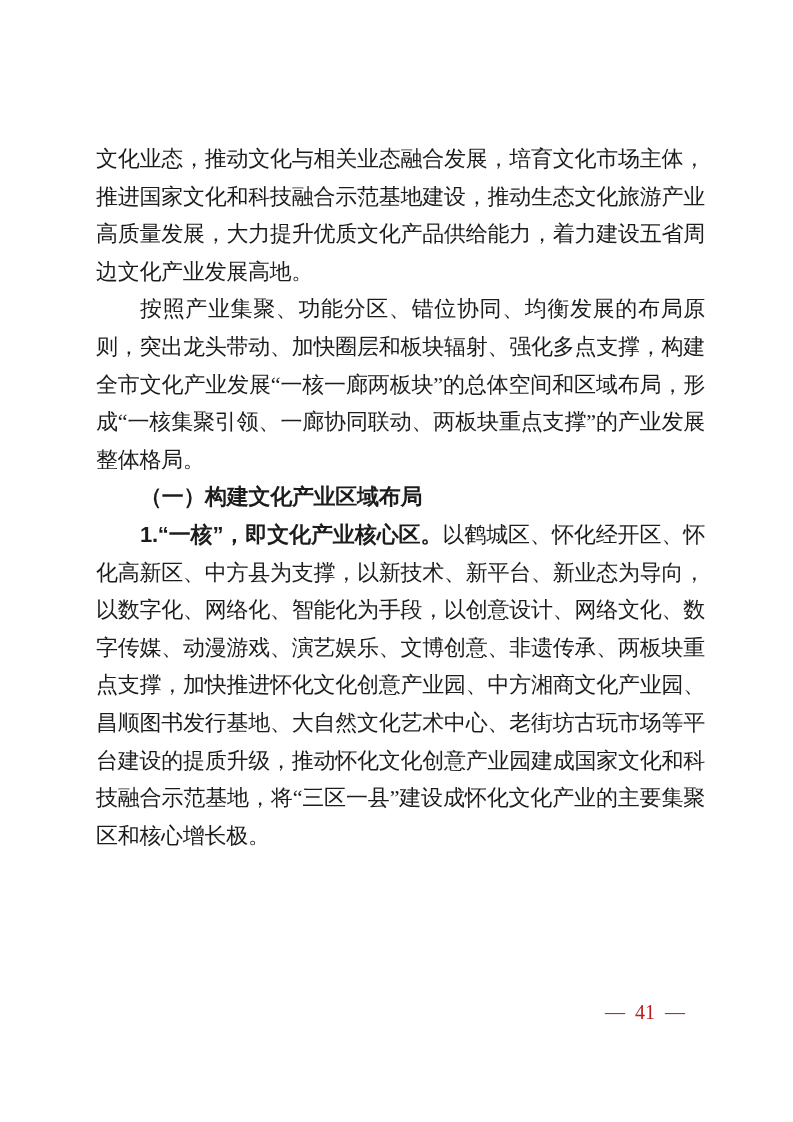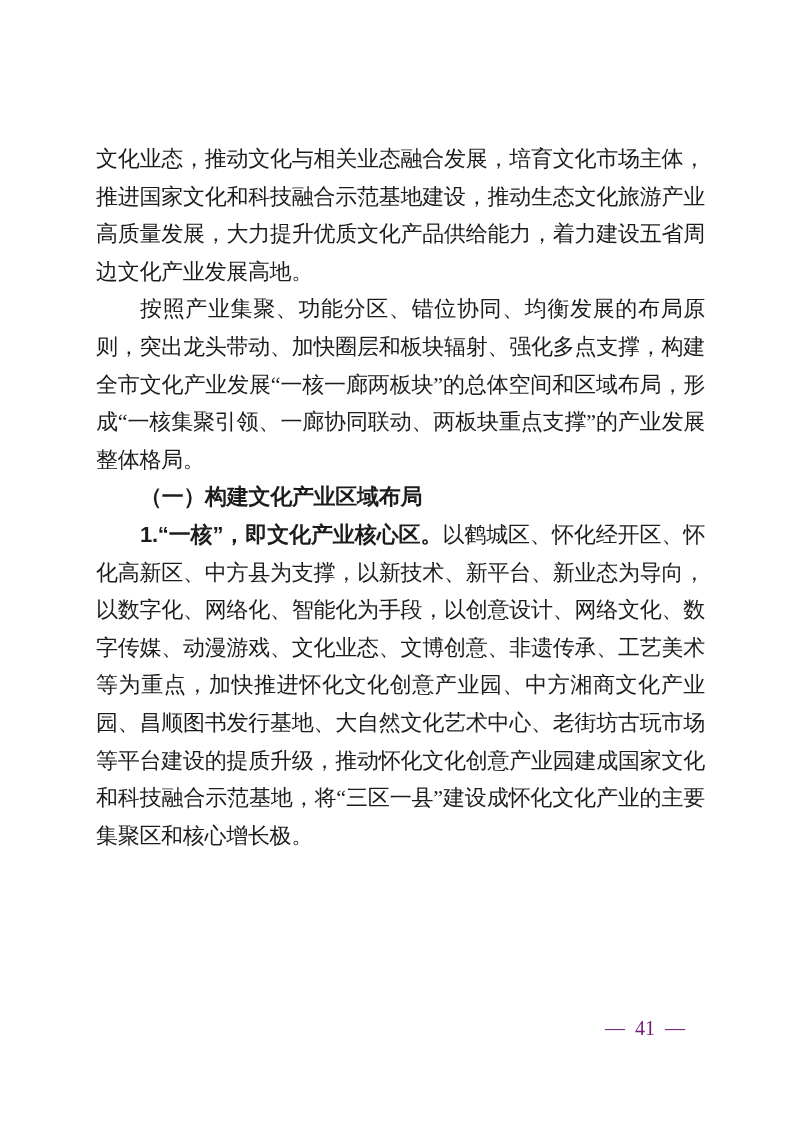--- a/index.html
+++ b/index.html
@@ -41,36 +41,35 @@
   .heading {
     font-family: "Liberation Sans", "DejaVu Sans", sans-serif;
     font-weight: bold;
   }
   .footer {
     position: absolute;
     right: 98px;
     top: 998px;
     font-size: 20px;
     line-height: 28px;
-    color: #701a75;
+    color: #b91c1c;
     font-family: "Liberation Serif", "DejaVu Serif", serif;
-    margin-top: 16px;
   }
   .footer .dash {
     display: inline-block;
     padding: 0 10px;
   }
 </style>
 </head>
 <body>
 
 <div class="page">
   <div class="content">
     <p class="para noindent">文化业态，推动文化与相关业态融合发展，培育文化市场主体，推进国家文化和科技融合示范基地建设，推动生态文化旅游产业高质量发展，大力提升优质文化产品供给能力，着力建设五省周边文化产业发展高地。</p>
     <p class="para">按照产业集聚、功能分区、错位协同、均衡发展的布局原则，突出龙头带动、加快圈层和板块辐射、强化多点支撑，构建全市文化产业发展“一核一廊两板块”的总体空间和区域布局，形成“一核集聚引领、一廊协同联动、两板块重点支撑”的产业发展整体格局。</p>
     <p class="para heading">（一）构建文化产业区域布局</p>
-    <p class="para"><span class="hei">1.“一核”，即文化产业核心区。</span><span>以鹤城区、怀化经开区、怀化高新区、中方县为支撑，以新技术、新平台、新业态为导向，以数字化、网络化、智能化为手段，以创意设计、网络文化、数字传媒、动漫游戏、文化业态、文博创意、非遗传承、工艺美术等为重点，加快推进怀化文化创意产业园、中方湘商文化产业园、昌顺图书发行基地、大自然文化艺术中心、老街坊古玩市场等平台建设的提质升级，推动怀化文化创意产业园建成国家文化和科技融合示范基地，将“三区一县”建设成怀化文化产业的主要集聚区和核心增长极。</span></p>
+    <p class="para"><span class="hei">1.“一核”，即文化产业核心区。</span><span>以鹤城区、怀化经开区、怀化高新区、中方县为支撑，以新技术、新平台、新业态为导向，以数字化、网络化、智能化为手段，以创意设计、网络文化、数字传媒、动漫游戏、演艺娱乐、文博创意、非遗传承、两板块重点支撑，加快推进怀化文化创意产业园、中方湘商文化产业园、昌顺图书发行基地、大自然文化艺术中心、老街坊古玩市场等平台建设的提质升级，推动怀化文化创意产业园建成国家文化和科技融合示范基地，将“三区一县”建设成怀化文化产业的主要集聚区和核心增长极。</span></p>
   </div>
 
   <div class="footer">
     <span class="dash">—</span><span>41</span><span class="dash">—</span>
   </div>
 </div>
 
 </body></html>

